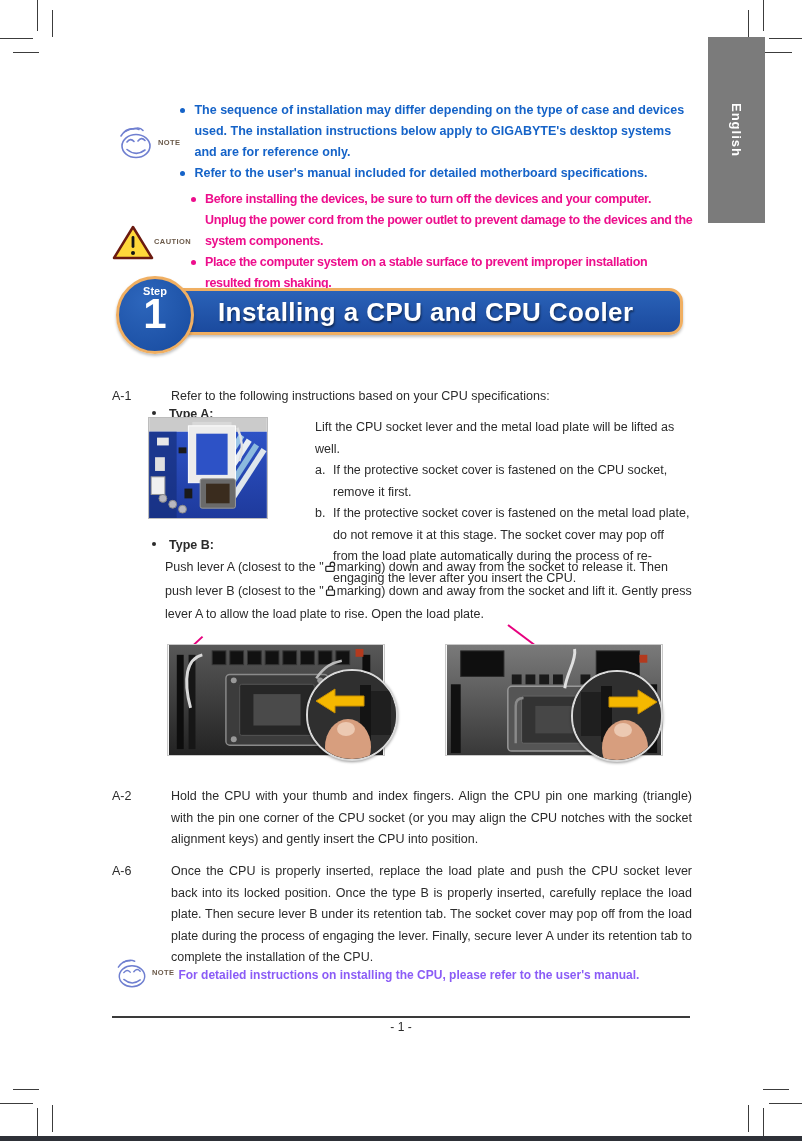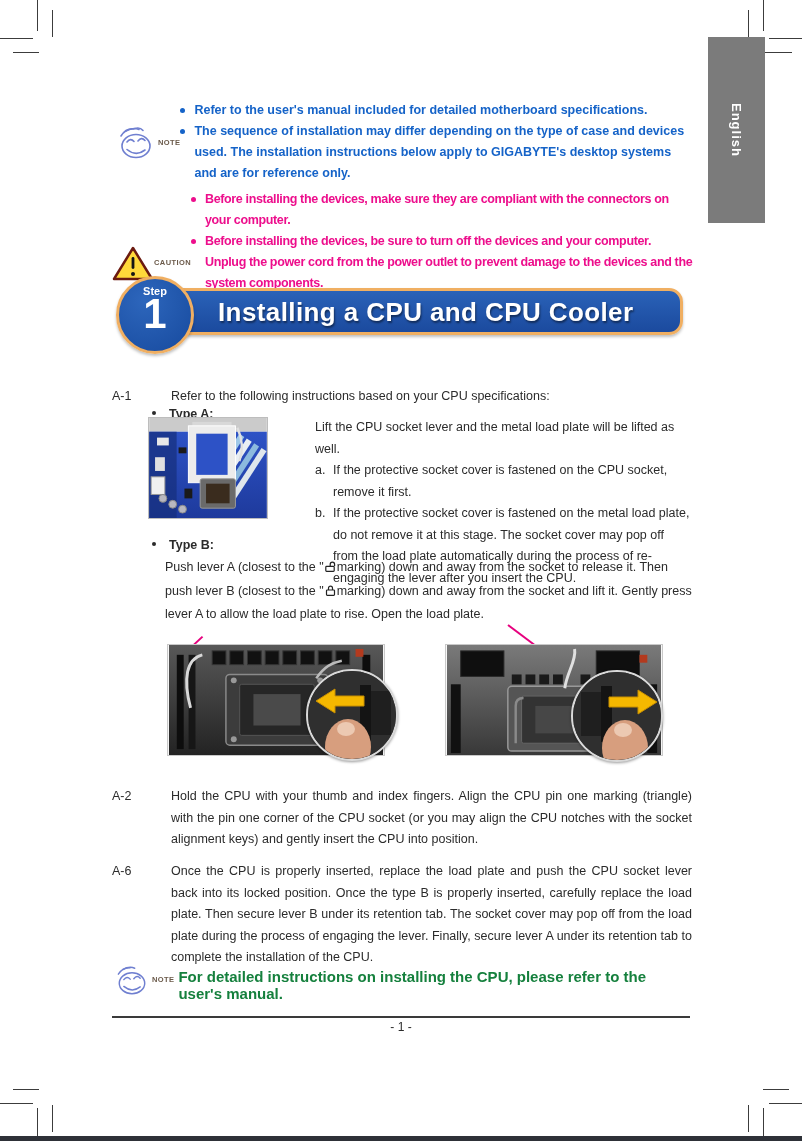--- a/index.html
+++ b/index.html
@@ -85,21 +85,21 @@
   .photo-b { position:absolute; left:0; top:32px; width:218px; height:112px; border:1px solid #c9c9c9; }
   .inset {
     position:absolute; width:92px; height:92px; border-radius:50%;
     overflow:hidden; border:2px solid #d9d9d9; background:#2c2c2c; z-index:3;
     box-shadow:0 1px 3px rgba(0,0,0,0.4);
   }
   .inset-left  { left:139px; top:57px; }
   .inset-right { left:126px; top:58px; }
   
   .note-bottom { position:absolute; left:112px; top:956px; width:580px; display:flex; }
-  .note-bottom .text { color:#15803d; font-weight:bold; font-size:15px; margin-top:12px; margin-left:4px; }
+  .note-bottom .text { color:#8b5cf6; font-weight:bold; font-size:12px; margin-top:12px; margin-left:4px; }
   .footer-line { position:absolute; left:112px; top:1016px; width:578px; height:2px; background:#3a3a3a; }
   .page-num { position:absolute; left:112px; top:1020px; width:578px; text-align:center; font-size:12px; color:#2b2b2b; }
 </style>
 </head>
 <body>
 
 <div class="page">
 
   <div>
     <div class="mark" style="left:37px;top:0;width:1px;height:31px;"></div>
@@ -136,43 +136,39 @@
           <path d="M7,10 q 5,-8 13,-7"></path>
           <path d="M12,5 q 7,-4 13,-1.5"></path>
           <path d="M21,2.5 q 5,-1.5 8,2"></path>
         </g>
       </svg>
       <div class="icon-label">NOTE</div>
     </div>
     <div class="items">
       <div class="n-item note-text">
         <span class="dot"></span>
-        <span>Refer to the user's manual included for detailed motherboard specifications.</span>
+        <span>The sequence of installation may differ depending on the type of case and devices used. The installation instructions below apply to GIGABYTE's desktop systems and are for reference only.</span>
       </div>
       <div class="n-item note-text">
         <span class="dot"></span>
-        <span>The sequence of installation may differ depending on the type of case and devices used. The installation instructions below apply to GIGABYTE's desktop systems and are for reference only.</span>
+        <span>Refer to the user's manual included for detailed motherboard specifications.</span>
       </div>
     </div>
   </div>
 
   <div class="notice notice-caution">
     <div class="icon-col">
       <svg width="42" height="36" viewBox="0 0 42 36">
         <path d="M21 2 L40 33 L2 33 Z" fill="#ffd83a" stroke="#6b1a10" stroke-width="2.5" stroke-linejoin="round"></path>
         <rect x="19.6" y="11" width="2.8" height="12" rx="1.4" fill="#151515"></rect>
         <circle cx="21" cy="28" r="2" fill="#151515"></circle>
       </svg>
       <div class="icon-label">CAUTION</div>
     </div>
     <div class="items">
-      <div class="n-item caution-text">
-        <span class="dot"></span>
-        <span>Before installing the devices, make sure they are compliant with the connectors on your computer.</span>
-      </div>
       <div class="n-item caution-text">
         <span class="dot"></span>
         <span>Before installing the devices, be sure to turn off the devices and your computer. Unplug the power cord from the power outlet to prevent damage to the devices and the system components.</span>
       </div>
       <div class="n-item caution-text">
         <span class="dot"></span>
         <span>Place the computer system on a stable surface to prevent improper installation resulted from shaking.</span>
       </div>
     </div>
   </div>

